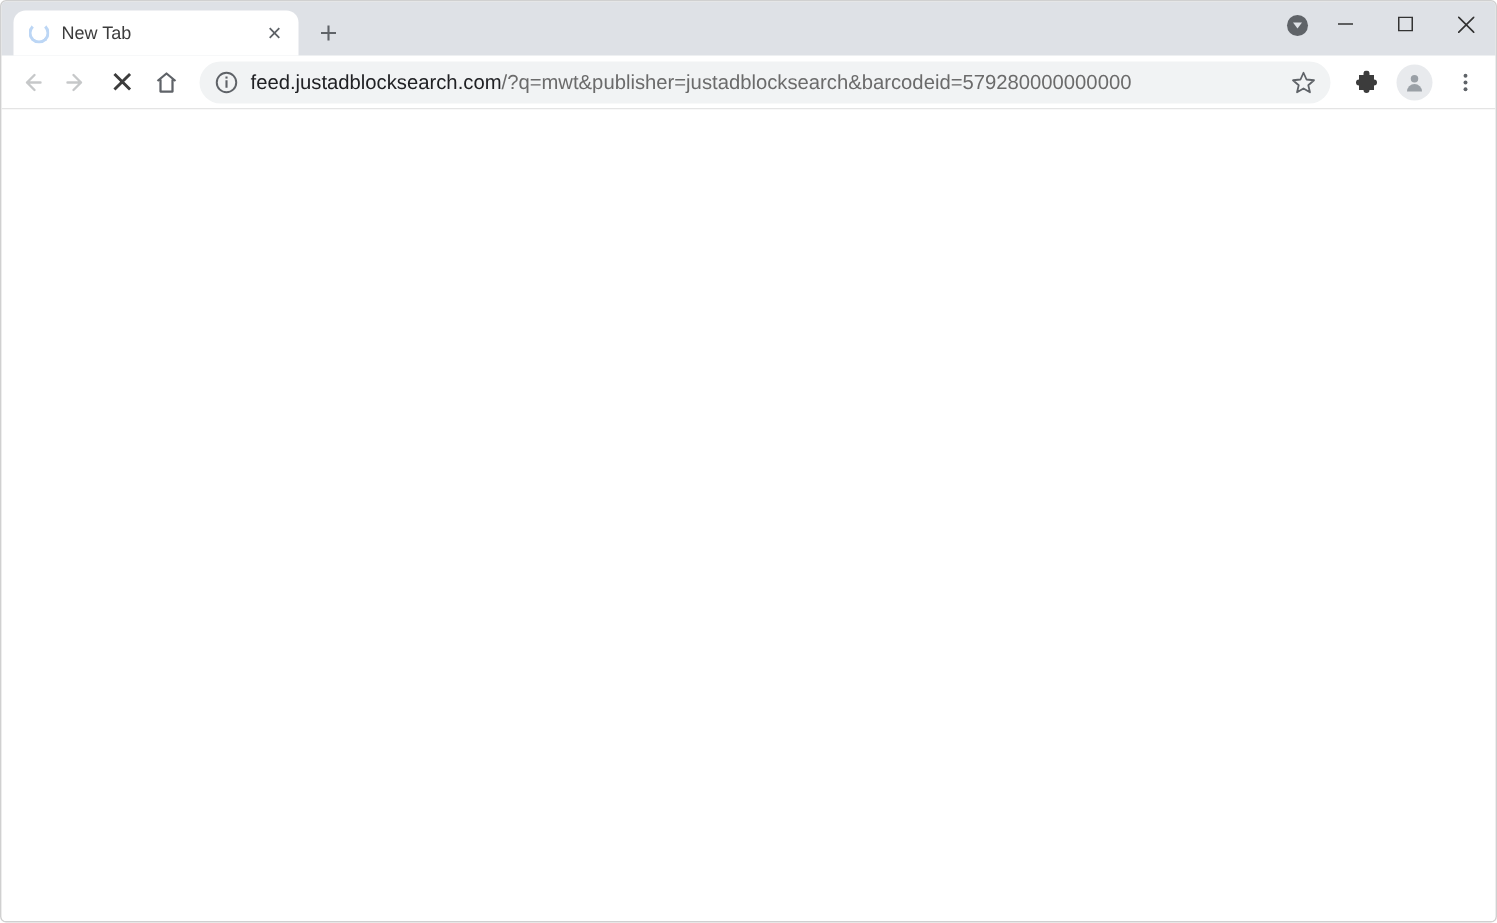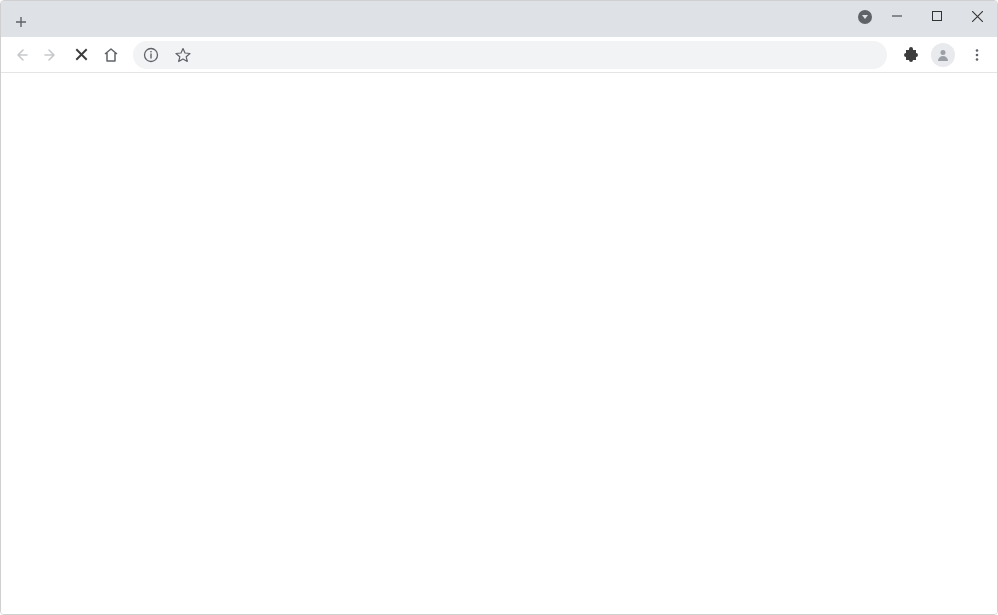--- a/index.html
+++ b/index.html
@@ -167,20 +167,29 @@
     .content {
       width: 100%;
       height: calc(615px - 36px - 36px - 2px);
       background: #fff;
     }
   </style>
 </head>
 <body>
 
 <div class="titlebar">
+  <div class="tab">
+    <div class="tab-spinner"></div>
+    <div class="tab-title">New Tab</div>
+    <div class="tab-close">
+      <svg viewBox="0 0 10 10">
+          <path d="M1 1 L9 9 M9 1 L1 9" stroke="#5f6368" stroke-width="1.5" fill="none"></path>
+        </svg>
+    </div>
+  </div>
   <div class="newtab-btn">
     <svg width="12" height="12" viewBox="0 0 12 12">
         <path d="M6 1 V11 M1 6 H11" stroke="#5f6368" stroke-width="1.4"></path>
       </svg>
   </div>
   <div class="update-dot"></div>
   <div class="window-controls">
     <div class="wc-btn">
       <svg width="10" height="10" viewBox="0 0 10 10">
           <path d="M0 5 H10" stroke="#333" stroke-width="1"></path>
@@ -219,20 +228,21 @@
     <svg width="16" height="16" viewBox="0 0 16 16">
         <path d="M2 7 L8 2 L14 7 M4 6 V14 H12 V6" stroke="#5f6368" stroke-width="1.5" fill="none" stroke-linejoin="round"></path>
       </svg>
   </div>
   <div class="addressbar">
     <svg class="info-icon" viewBox="0 0 16 16">
         <circle cx="8" cy="8" r="6.5" stroke="#5f6368" stroke-width="1.3" fill="none"></circle>
         <rect x="7.3" y="6.5" width="1.4" height="5" fill="#5f6368"></rect>
         <rect x="7.3" y="4" width="1.4" height="1.4" fill="#5f6368"></rect>
       </svg>
+    <div class="url"><span class="host">feed.justadblocksearch.com</span><span>/?q=mwt&amp;publisher=justadblocksearch&amp;barcodeid=579280000000000</span></div>
     <svg class="star-icon" viewBox="0 0 16 16">
         <path d="M8 1.5 L10 6 L15 6.5 L11.2 9.8 L12.3 14.5 L8 12 L3.7 14.5 L4.8 9.8 L1 6.5 L6 6 Z" stroke="#5f6368" stroke-width="1.2" fill="none" stroke-linejoin="round"></path>
       </svg>
   </div>
   <div class="ext-btn">
     <svg width="16" height="16" viewBox="0 0 16 16">
         <path d="M6 2 a2 2 0 0 1 4 0 V3 H13 V6 a2 2 0 0 1 0 4 V13 H10 a2 2 0 0 1 -4 0 H3 V10 a2 2 0 0 1 0 -4 V3 H6 Z" fill="#3c3c3c"></path>
       </svg>
   </div>
   <div class="profile-btn">

